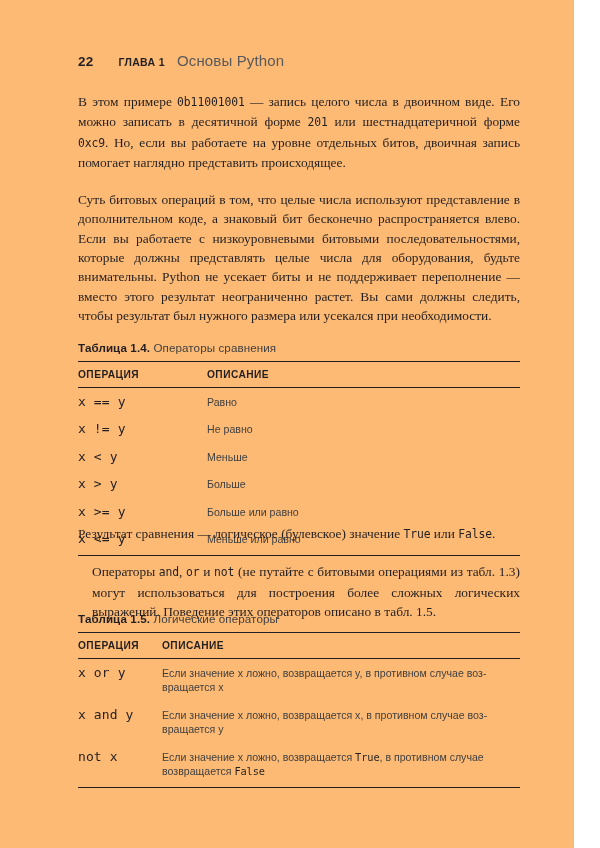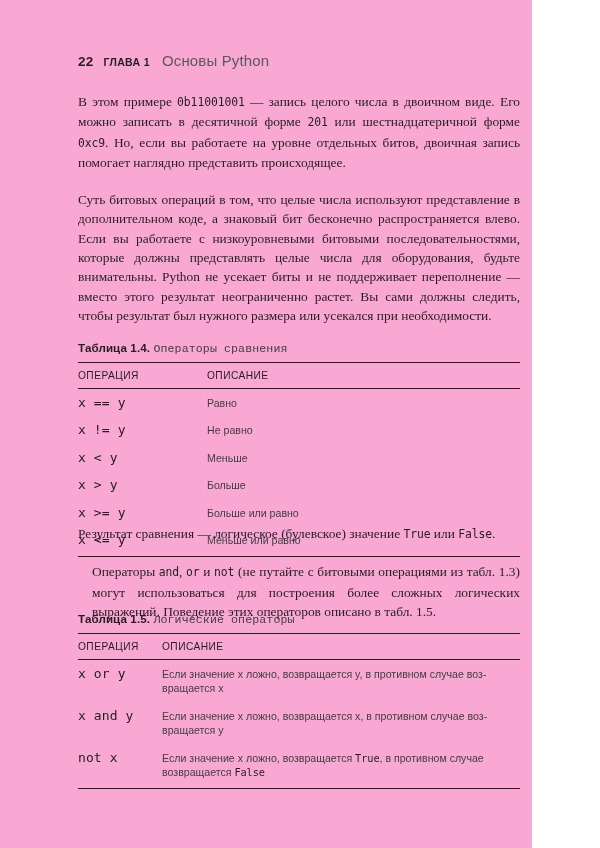--- a/index.html
+++ b/index.html
@@ -11,23 +11,23 @@
     width: 600px;
     height: 848px;
     position: relative;
     font-family: "Liberation Serif", "DejaVu Serif", serif;
     color: #231f20;
     overflow: hidden;
   }
   .page {
     position: absolute;
     left: 0; top: 0;
-    width: 532px;
+    width: 574px;
     height: 848px;
-    background: #f9a8d4;
+    background: #fdba74;
   }
 
   
   .runhead {
     position: absolute;
     left: 78px;
     top: 52px;
     display: flex;
     align-items: baseline;
     font-family: "Liberation Sans", "DejaVu Sans", sans-serif;
@@ -35,21 +35,21 @@
   .runhead .folio {
     font-size: 13.5px;
     font-weight: bold;
     color: #231f20;
     letter-spacing: 0.2px;
   }
   .runhead .chap {
     font-size: 10.5px;
     font-weight: bold;
     color: #231f20;
-    margin-left: 10px;
+    margin-left: 25px;
     letter-spacing: 0.35px;
   }
   .runhead .chaptitle {
     font-size: 15px;
     font-weight: normal;
     color: #58595b;
     margin-left: 12px;
     letter-spacing: 0.15px;
   }
 
@@ -78,33 +78,33 @@
 
   
   .tbl-caption {
     font-family: "Liberation Sans", "DejaVu Sans", sans-serif;
     font-size: 11.6px;
     color: #231f20;
     margin: 0 0 7px 0;
     letter-spacing: 0.1px;
   }
   .tbl-caption b { font-weight: bold; }
-  .tbl-caption span.cap-text { font-weight: normal; color: #404041; font-family: Liberation Mono, monospace; }
+  .tbl-caption span.cap-text { font-weight: normal; color: #404041; }
 
   
   table.doc-table {
     width: 442px;
     border-collapse: collapse;
     table-layout: fixed;
     font-family: "Liberation Sans", "DejaVu Sans", sans-serif;
   }
   table.doc-table thead th {
     text-align: left;
     font-size: 10.2px;
-    font-weight: normal;
+    font-weight: bold;
     letter-spacing: 0.45px;
     color: #231f20;
     padding: 7px 0 7px 0;
     border-top: 1.6px solid #231f20;
     border-bottom: 1px solid #231f20;
     vertical-align: bottom;
   }
   table.doc-table tbody td {
     font-size: 10.6px;
     color: #404041;

